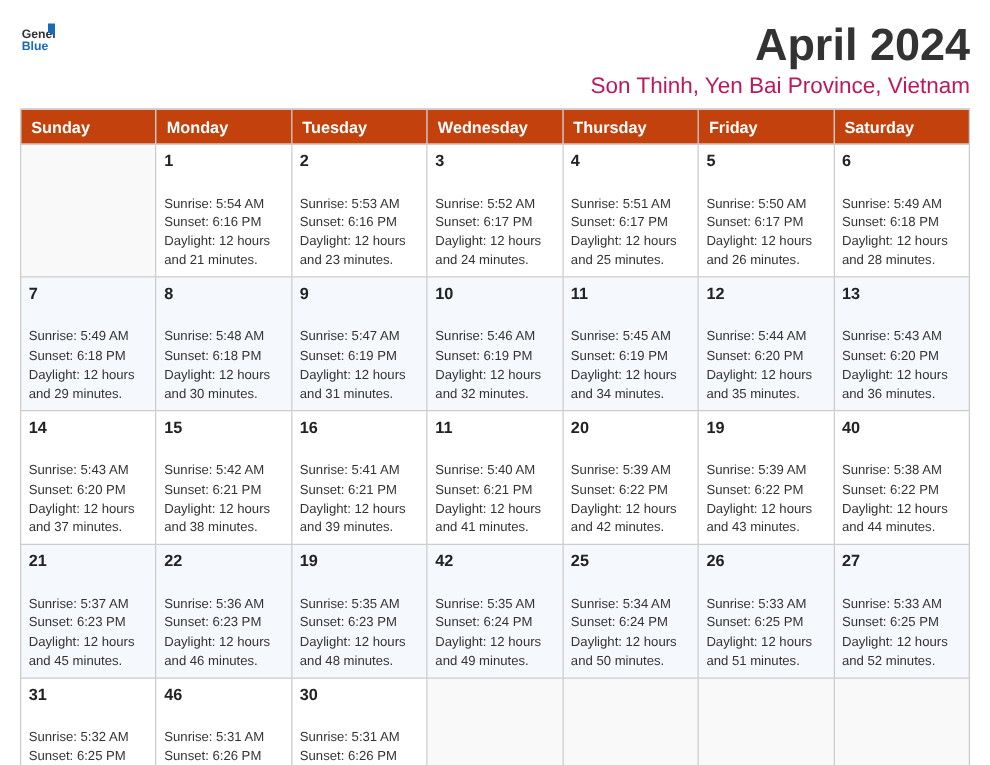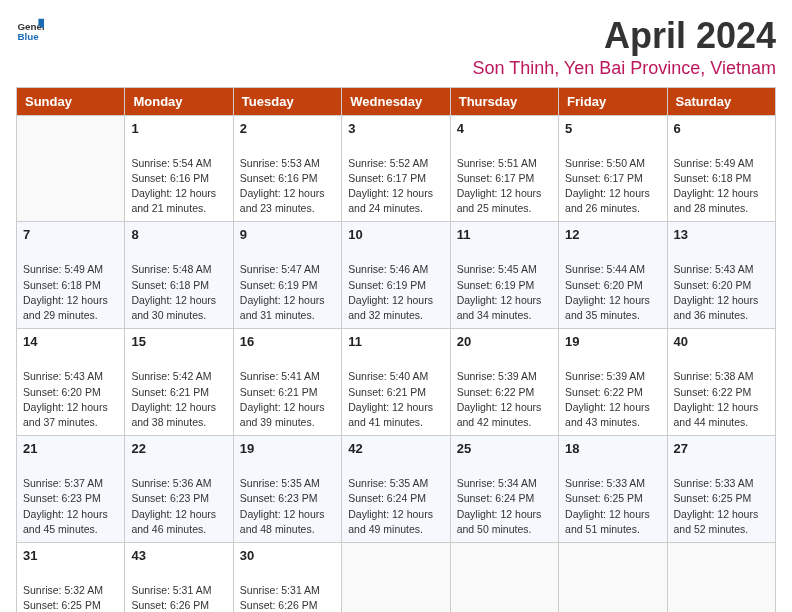--- a/index.html
+++ b/index.html
@@ -212,35 +212,35 @@
         </td>
         <td>
           <div class="day-num">42</div>
           <div class="day-info">Sunrise: 5:35 AM<br>Sunset: 6:24 PM<br>Daylight: 12 hours and 49 minutes.</div>
         </td>
         <td>
           <div class="day-num">25</div>
           <div class="day-info">Sunrise: 5:34 AM<br>Sunset: 6:24 PM<br>Daylight: 12 hours and 50 minutes.</div>
         </td>
         <td>
-          <div class="day-num">18</div>
+          <div class="day-num">26</div>
           <div class="day-info">Sunrise: 5:33 AM<br>Sunset: 6:25 PM<br>Daylight: 12 hours and 51 minutes.</div>
         </td>
         <td>
           <div class="day-num">27</div>
           <div class="day-info">Sunrise: 5:33 AM<br>Sunset: 6:25 PM<br>Daylight: 12 hours and 52 minutes.</div>
         </td>
       </tr>
       <tr>
         <td>
           <div class="day-num">31</div>
           <div class="day-info">Sunrise: 5:32 AM<br>Sunset: 6:25 PM<br>Daylight: 12 hours and 53 minutes.</div>
         </td>
         <td>
-          <div class="day-num">43</div>
+          <div class="day-num">46</div>
           <div class="day-info">Sunrise: 5:31 AM<br>Sunset: 6:26 PM<br>Daylight: 12 hours and 54 minutes.</div>
         </td>
         <td>
           <div class="day-num">30</div>
           <div class="day-info">Sunrise: 5:31 AM<br>Sunset: 6:26 PM<br>Daylight: 12 hours and 55 minutes.</div>
         </td>
         <td class="empty-cell"></td>
         <td class="empty-cell"></td>
         <td class="empty-cell"></td>
         <td class="empty-cell"></td>

